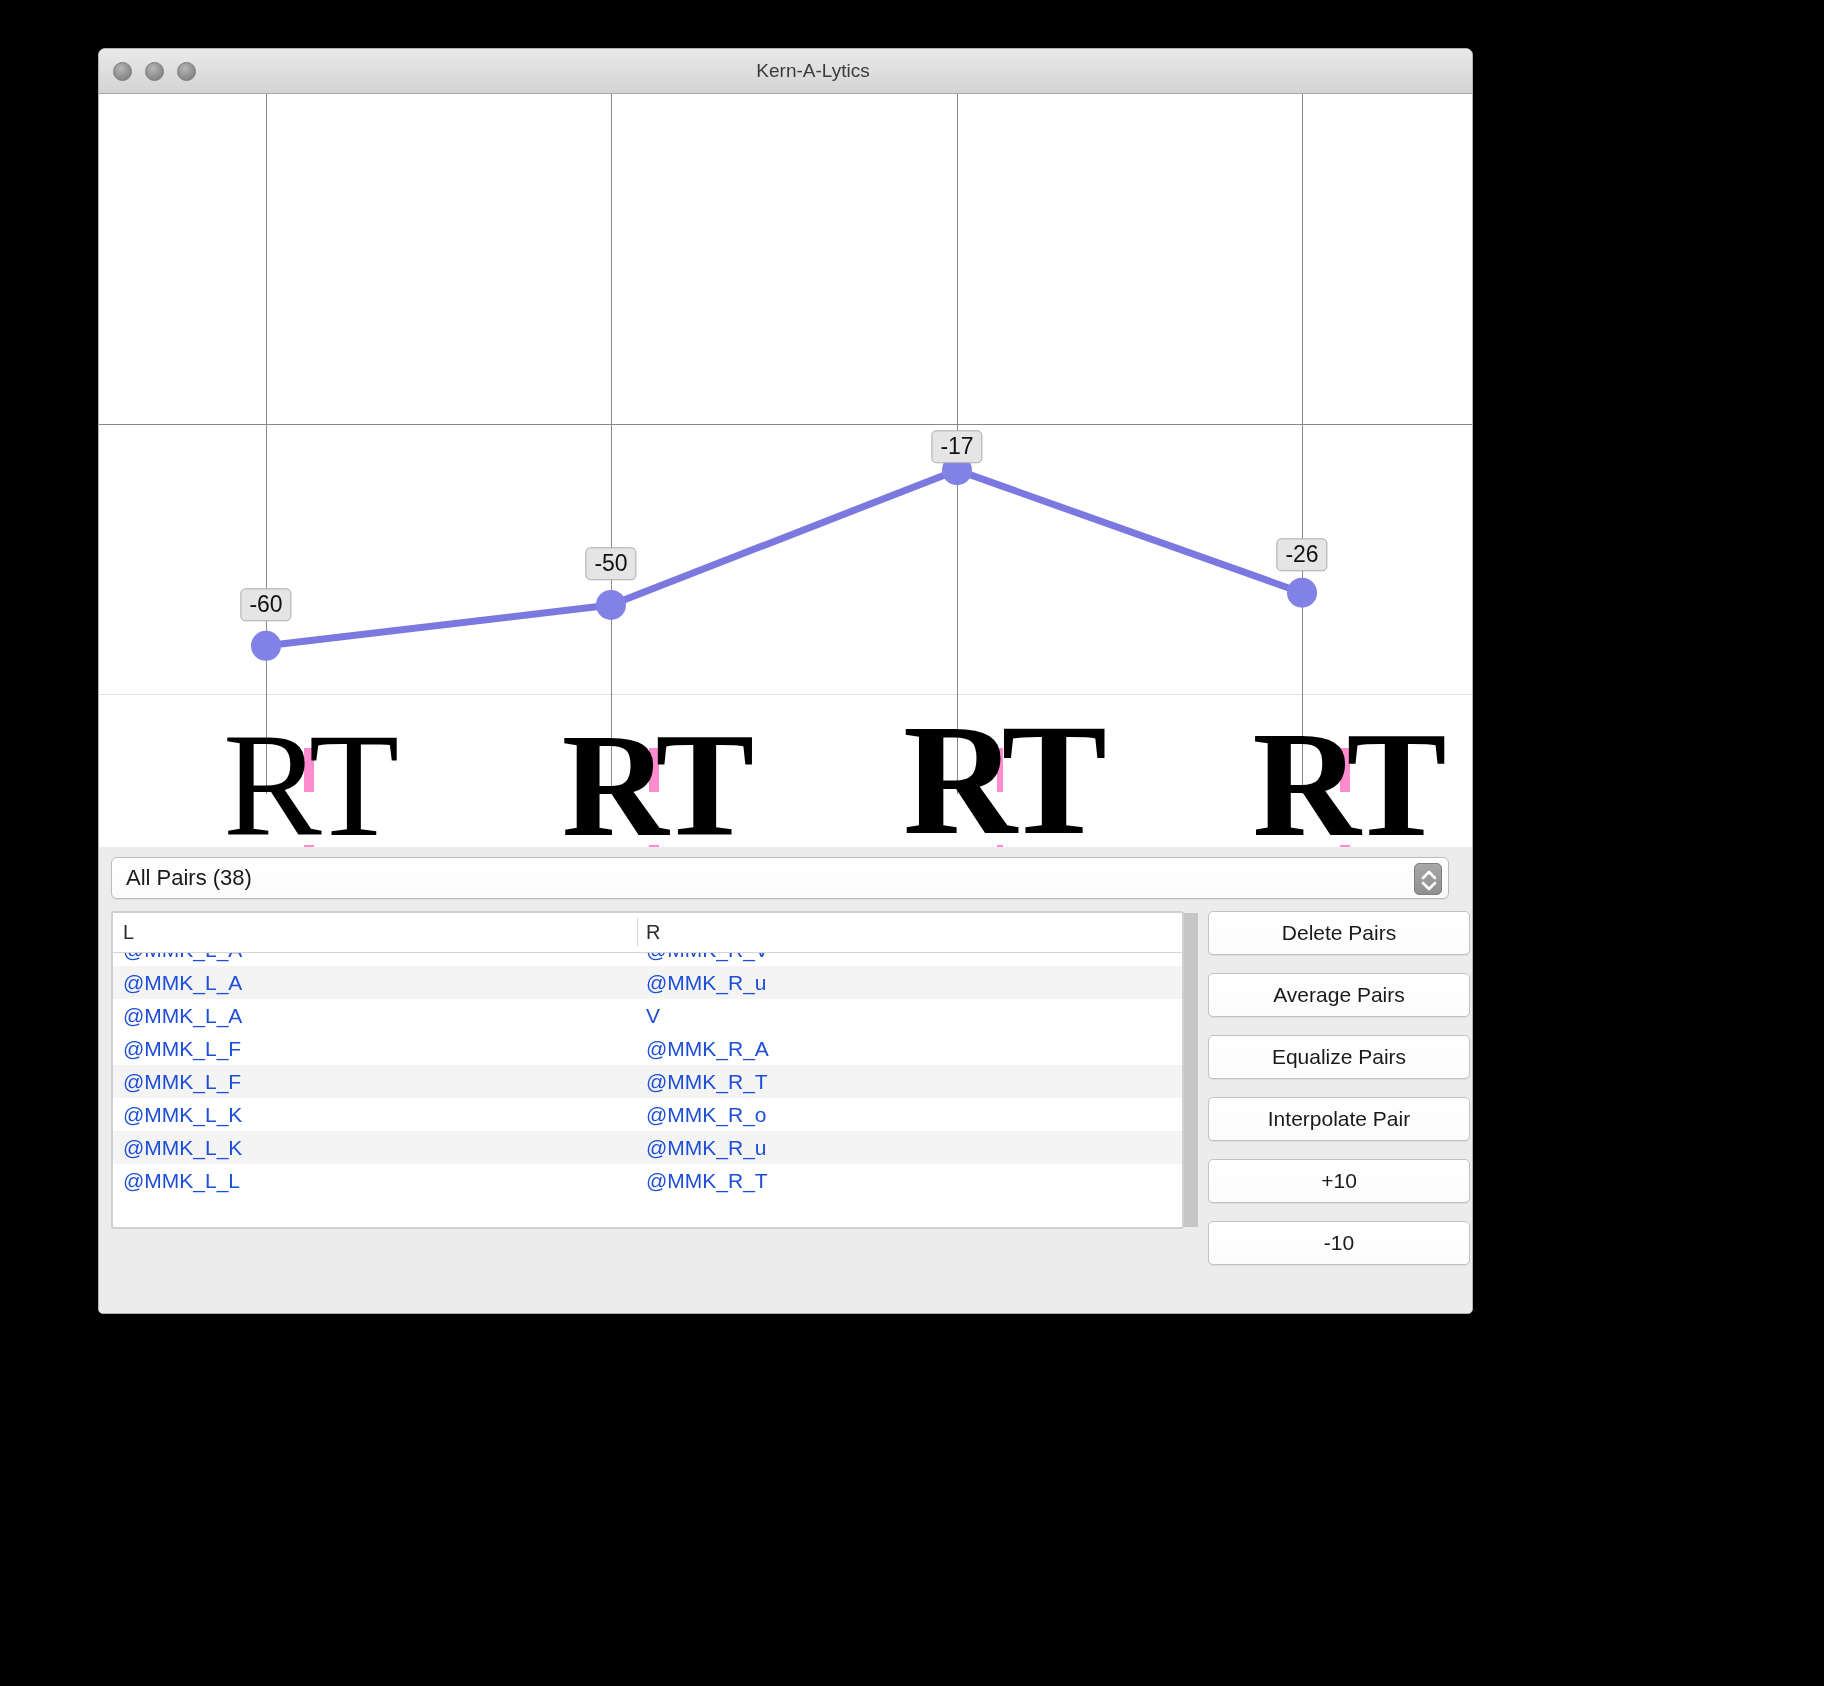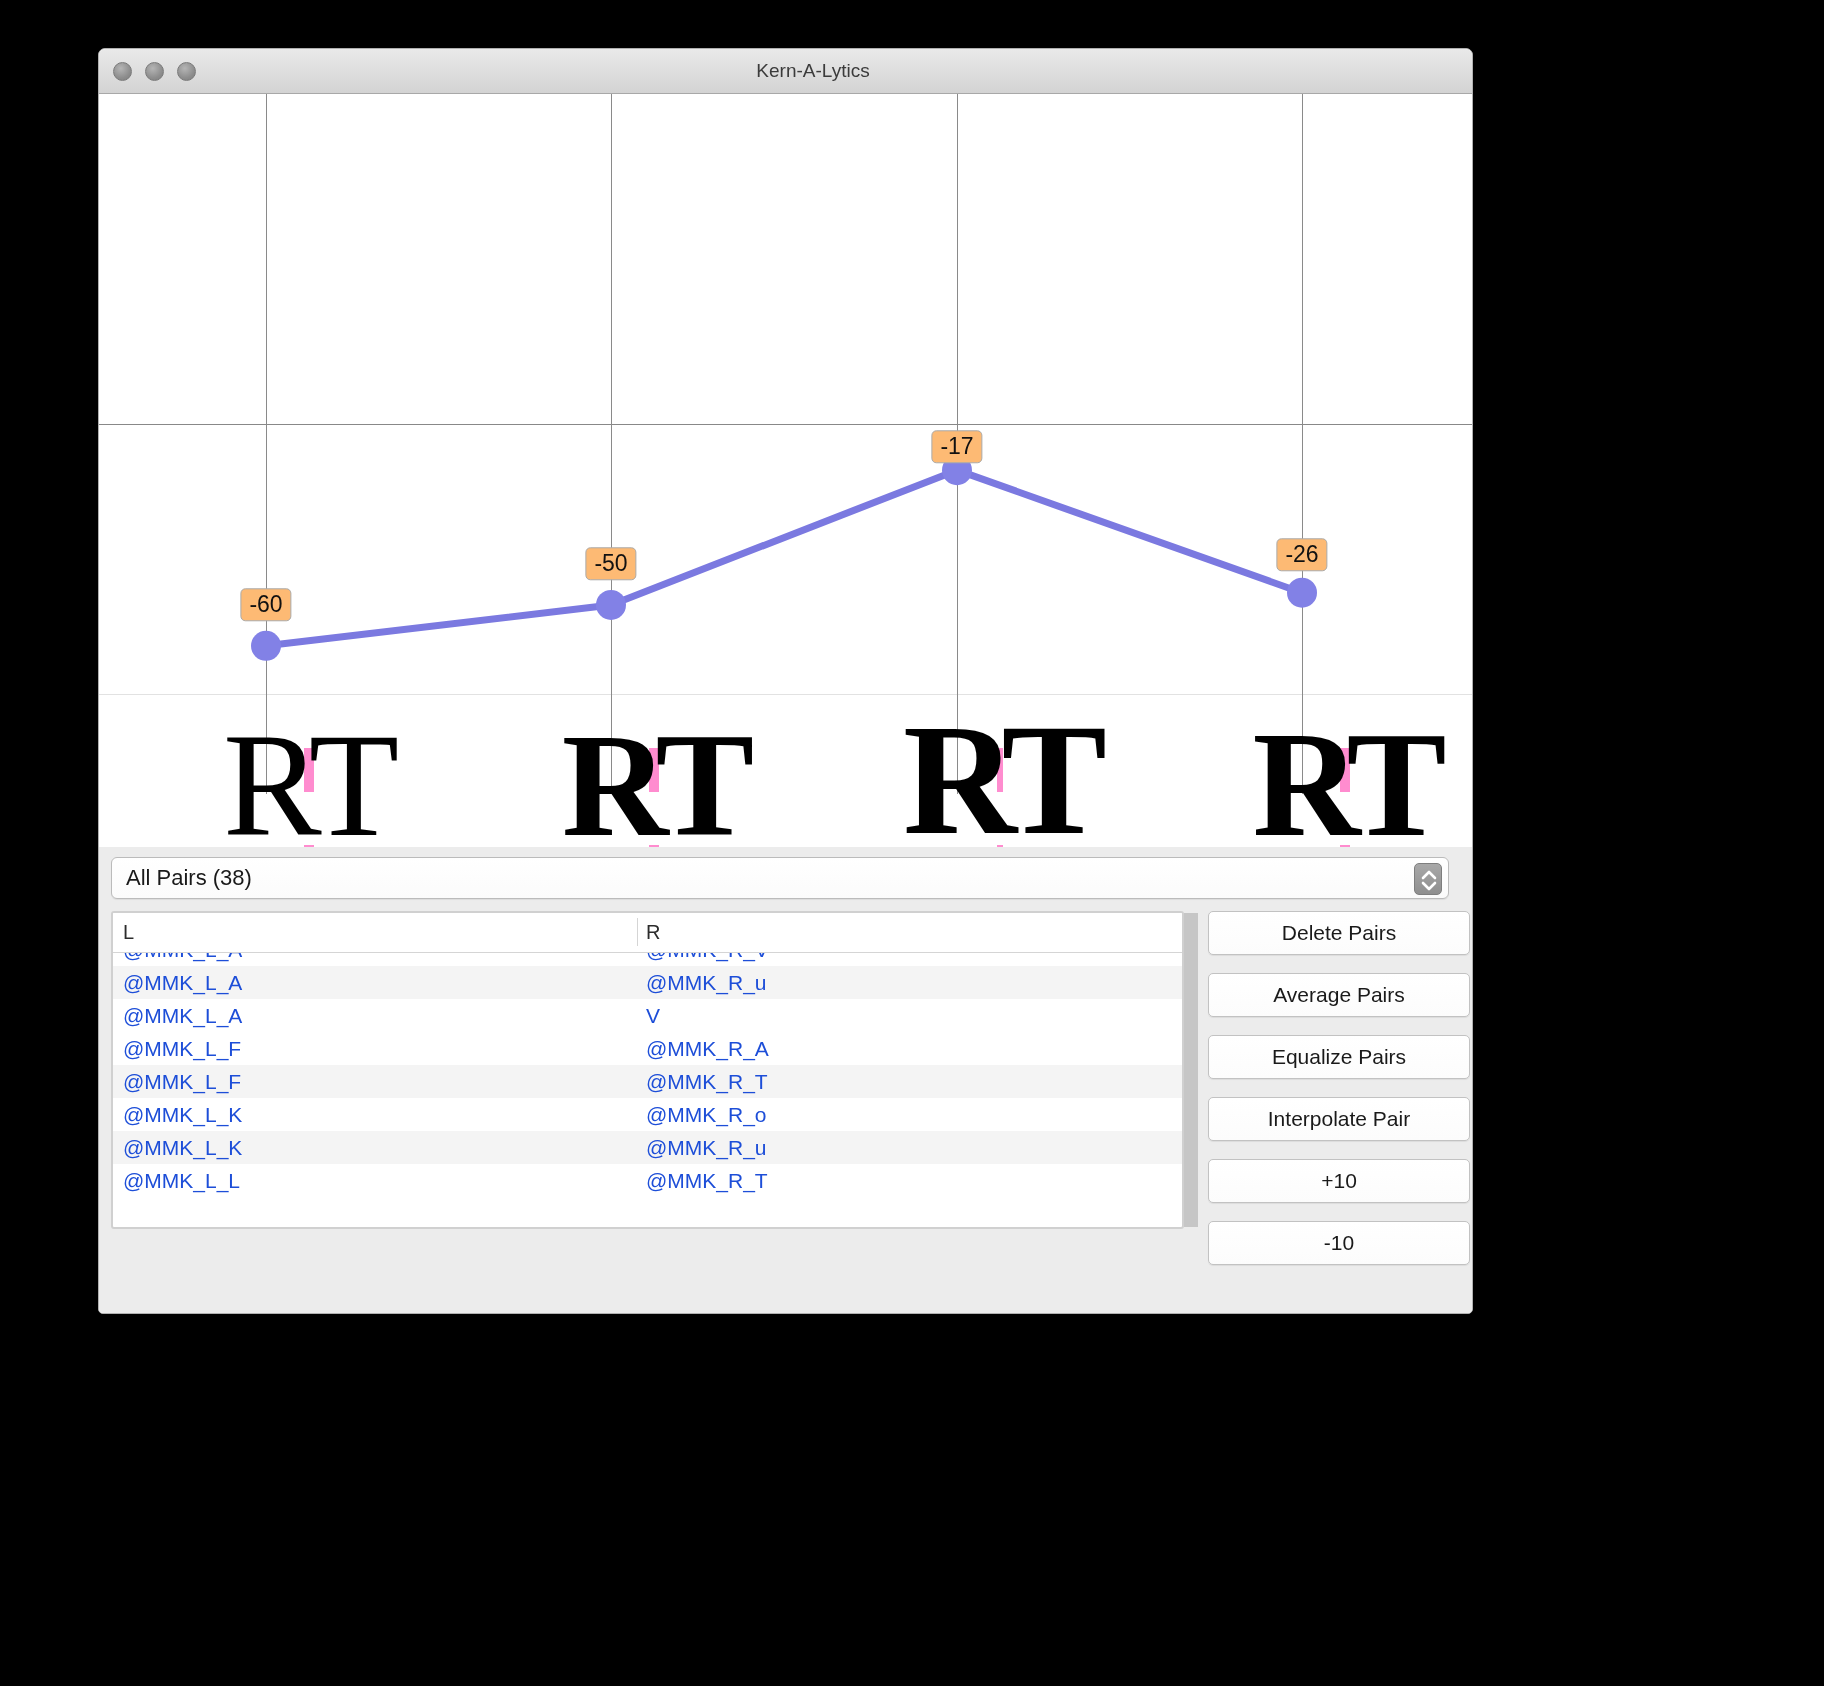--- a/index.html
+++ b/index.html
@@ -78,21 +78,21 @@
     position: absolute;
     top: 0; width: 1px;
     background: #8a8a8a;
   }
 
   svg#series { position: absolute; left: 0; top: 0; width: 100%; height: 100%; overflow: visible; }
 
   .value-chip {
     position: absolute;
     transform: translate(-50%, -50%);
-    background: #fdba74;
+    background: #e5e5e5;
     border: 1px solid #aaaaaa;
     border-radius: 5px;
     padding: 2px 8px 3px 8px;
     font-size: 23px;
     color: #111111;
     line-height: 1.15;
     white-space: nowrap;
   }
 
   .pink-tick {

